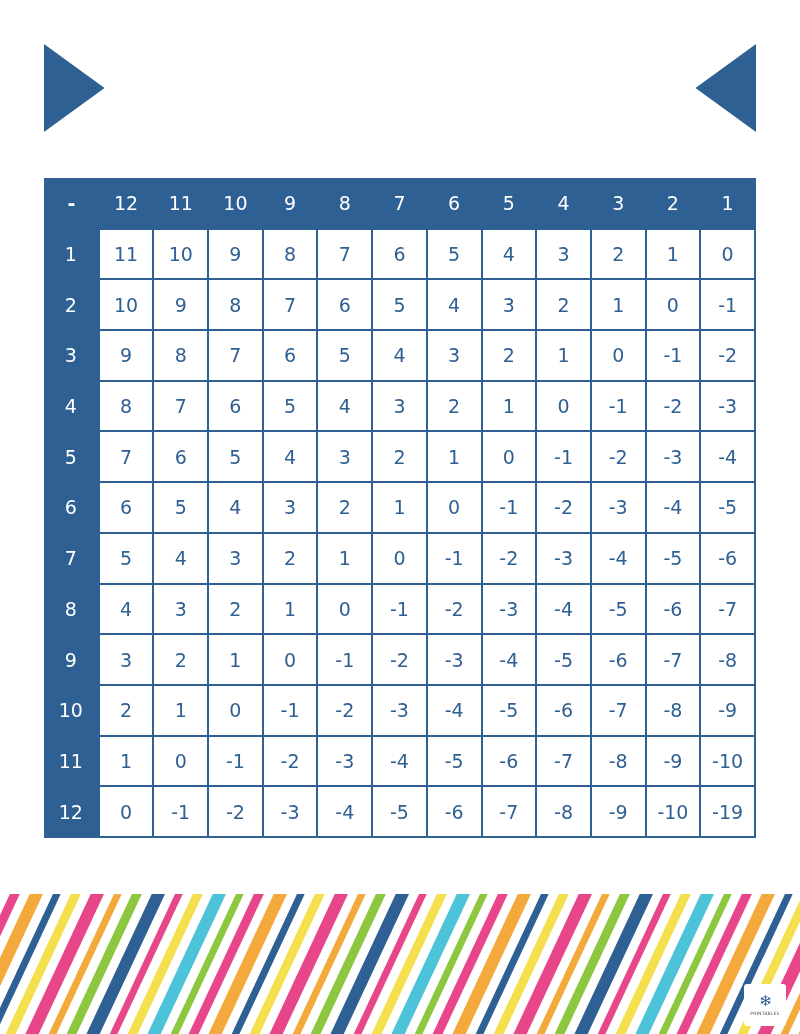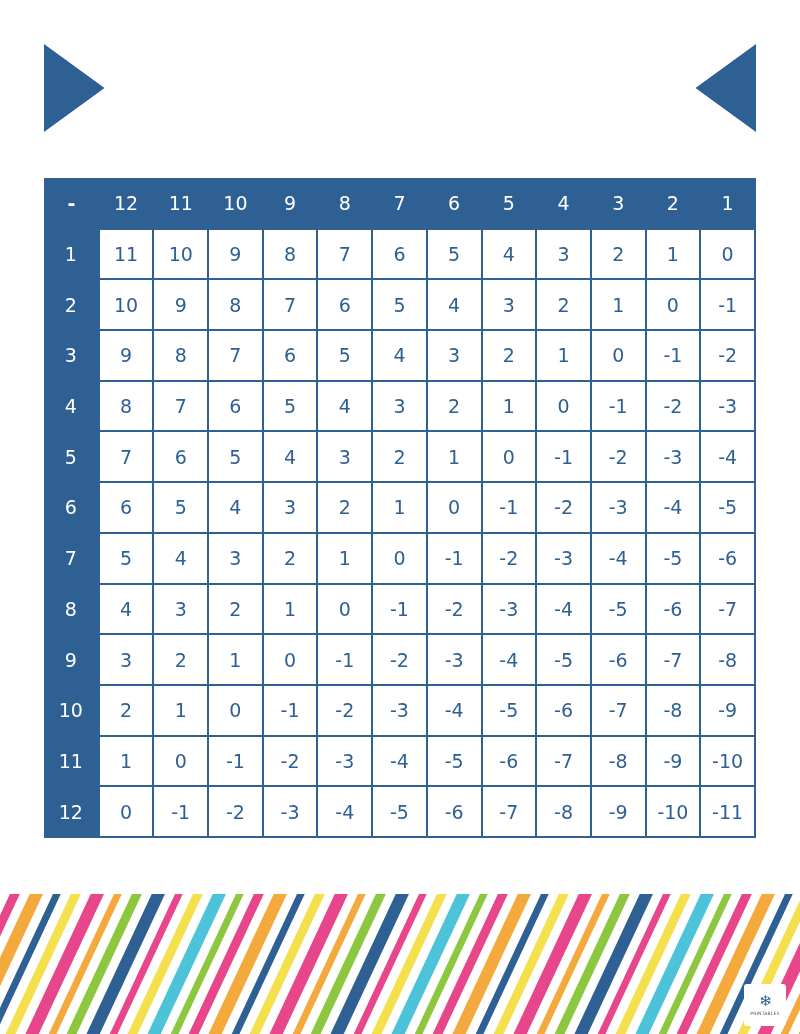--- a/index.html
+++ b/index.html
@@ -343,21 +343,21 @@
           <td class="val-cell">-1</td>
           <td class="val-cell">-2</td>
           <td class="val-cell">-3</td>
           <td class="val-cell">-4</td>
           <td class="val-cell">-5</td>
           <td class="val-cell">-6</td>
           <td class="val-cell">-7</td>
           <td class="val-cell">-8</td>
           <td class="val-cell">-9</td>
           <td class="val-cell">-10</td>
-          <td class="val-cell">-11</td>
+          <td class="val-cell">-19</td>
         </tr>
       </tbody>
     </table>
   </div>
 
   <div class="stripes" id="stripes">
       <div class="bar" style="left: 2px; width: 12px; background: rgb(76, 195, 217);"></div>
       <div class="bar" style="left: 25px; width: 7px; background: rgb(141, 198, 63);"></div>
       <div class="bar" style="left: 43px; width: 9px; background: rgb(232, 70, 138);"></div>
       <div class="bar" style="left: 63px; width: 12px; background: rgb(244, 169, 60);"></div>

